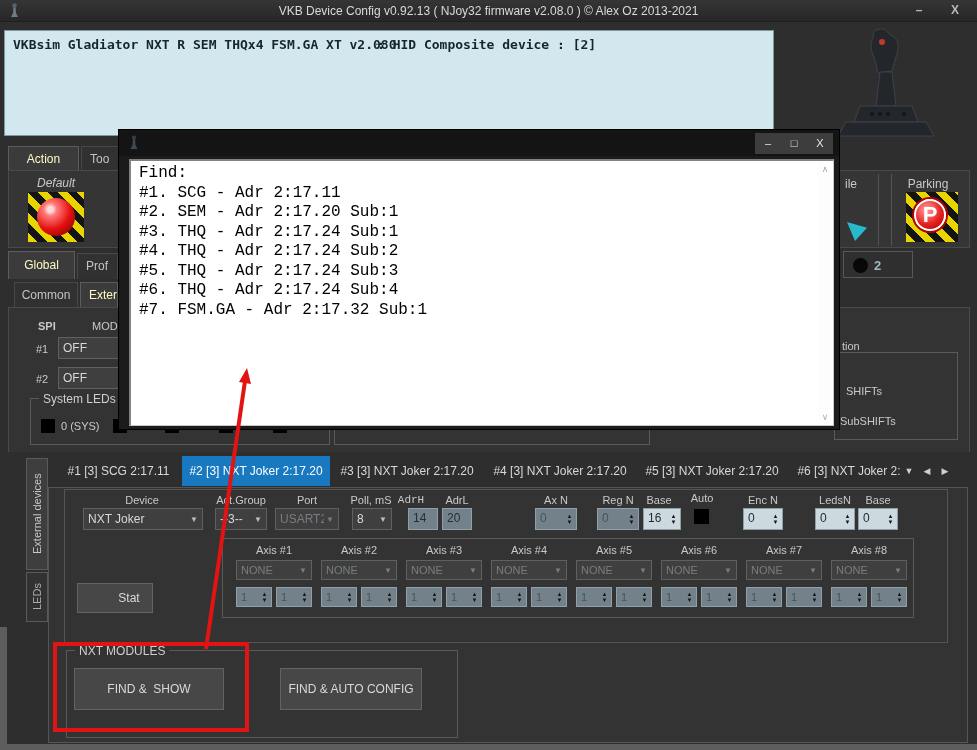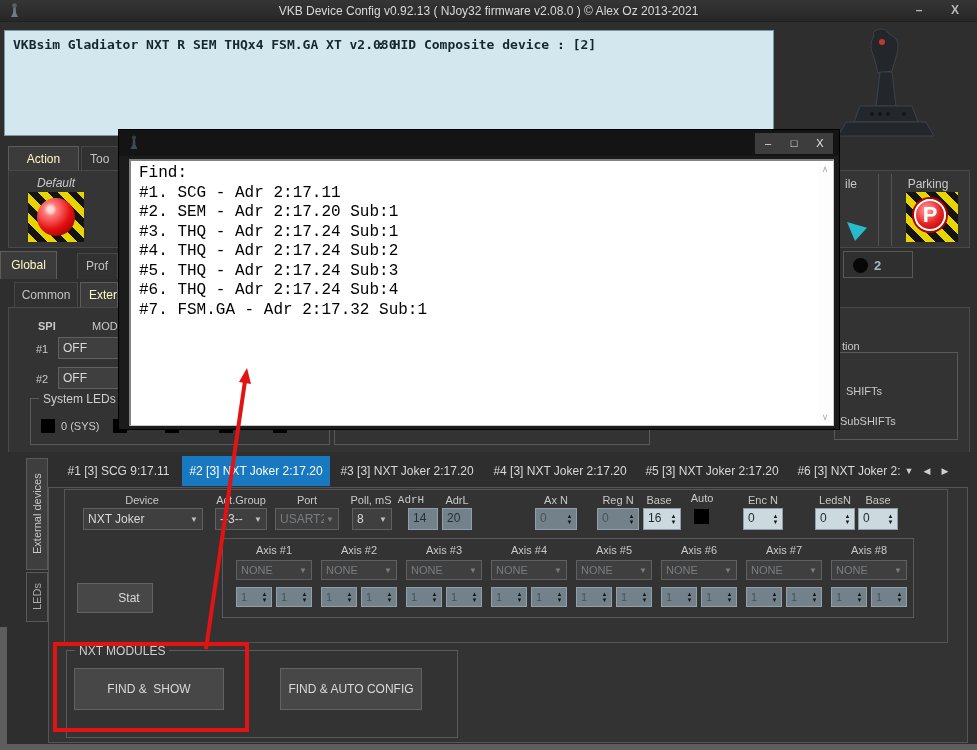--- a/index.html
+++ b/index.html
@@ -154,21 +154,21 @@
   <div class="abs" id="file-icon" style="left:847px;top:222px;width:20px;height:19px;"></div>
 
   <div class="abs vsep" style="left:878px;top:174px;height:72px;"></div>
   <div class="abs vsep" style="left:891px;top:174px;height:72px;"></div>
 
   <div class="abs lbl" style="left:897px;top:177px;width:62px;text-align:center;font-size:12px;">Parking</div>
   <div class="abs hazard" style="left:906px;top:192px;width:52px;height:50px;">
     <div class="abs" id="parking-ball" style="left:8px;top:7px;width:32px;height:32px;">P</div>
   </div>
 
-  <div class="abs tab on" style="left:0;top:251px;width:57px;height:28px;line-height:27px;">Global</div>
+  <div class="abs tab on" style="left:8px;top:251px;width:67px;height:28px;line-height:27px;">Global</div>
   <div class="abs tab off" style="left:77px;top:253px;width:41px;height:26px;line-height:25px;text-align:left;padding-left:8px;">Prof</div>
 
   <div class="abs" id="led-panel">
     <div class="abs" id="led-dot"></div>
     <div class="abs" id="led-count">2</div>
   </div>
 
   <div class="abs tab off" style="left:14px;top:282px;width:64px;height:26px;line-height:25px;">Common</div>
   <div class="abs tab on" style="left:80px;top:282px;width:38px;height:26px;line-height:25px;text-align:left;padding-left:8px;">Exter</div>
 
@@ -201,21 +201,21 @@
   <div class="abs lbl" style="left:842px;top:340px;">tion</div>
   <div class="abs gbox" style="left:834px;top:352px;width:124px;height:88px;">
     <span class="abs lbl" style="left:11px;top:32px;">SHIFTs</span>
     <span class="abs lbl" style="left:5px;top:62px;">SubSHIFTs</span>
   </div>
 
   <div class="abs vtab on" style="left:26px;top:458px;width:22px;height:112px;">External devices</div>
   <div class="abs vtab off" style="left:26px;top:572px;width:22px;height:50px;">LEDs</div>
 
   <div class="abs" id="device-tabstrip">
-      <div class="dtab" style="left: 7px; width: 123px;">#1 [3] SCG 9:17.11</div>
+      <div class="dtab" style="left: 7px; width: 123px;">#1 [3] SCG 2:17.11</div>
       <div class="dtab active" style="left: 132px; width: 148px;">#2 [3] NXT Joker 2:17.20</div>
       <div class="dtab" style="left: 282px; width: 150px;">#3 [3] NXT Joker 2:17.20</div>
       <div class="dtab" style="left: 435px; width: 150px;">#4 [3] NXT Joker 2:17.20</div>
       <div class="dtab" style="left: 587px; width: 150px;">#5 [3] NXT Joker 2:17.20</div>
       <div class="dtab" style="left: 740px; width: 118px;">#6 [3] NXT Joker 2:</div>
     </div>
   <div class="abs scrollglyph" style="left:901px;top:463px;width:16px;height:16px;">▼</div>
   <div class="abs scrollglyph" style="left:919px;top:463px;width:16px;height:16px;">◀</div>
   <div class="abs scrollglyph" style="left:937px;top:463px;width:16px;height:16px;">▶</div>
 

